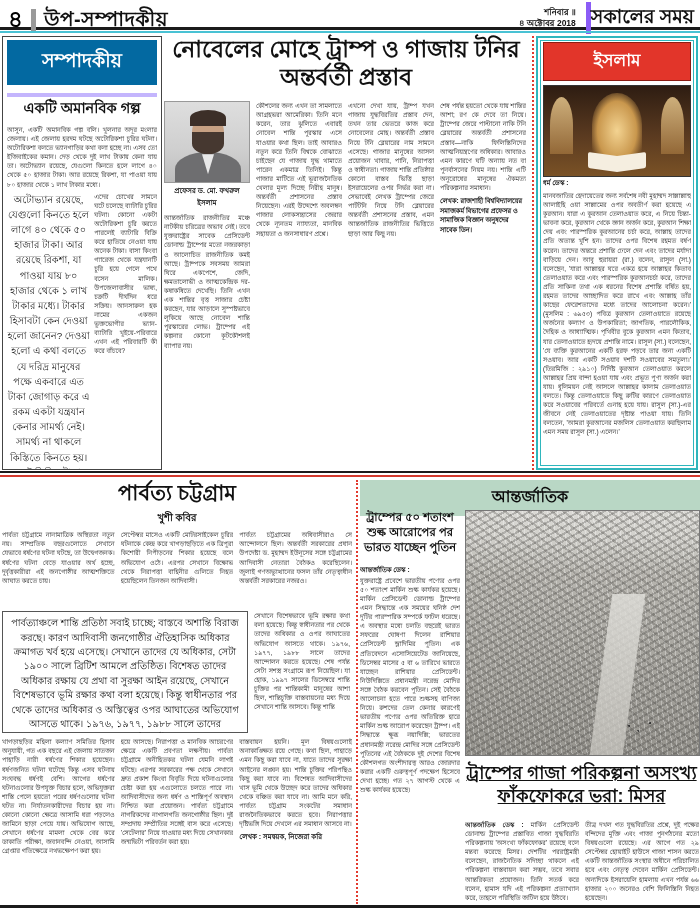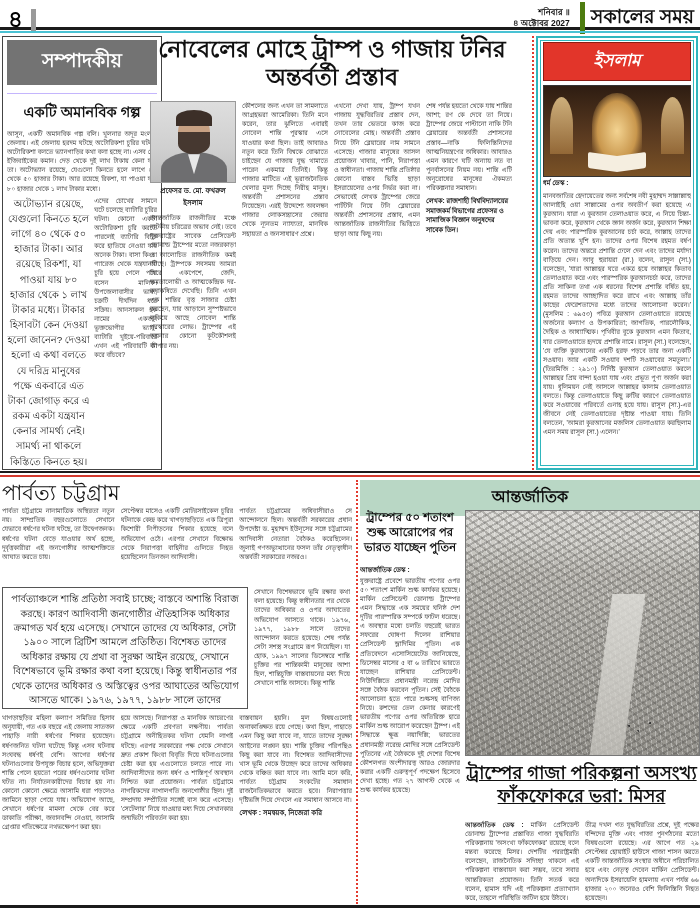--- a/index.html
+++ b/index.html
@@ -9,74 +9,74 @@
 
   
   .hdr { position:absolute; left:0; top:0; width:700px; height:30px; border-bottom:3px solid #1b1b1b; }
   .hdr::after { content:""; position:absolute; left:0; top:31px; width:700px; height:2px; background:#49c2d4; }
   .hdr-left { position:absolute; left:8px; top:1px; display:flex; align-items:center; gap:8px; }
   .pgnum { font-size:23px; font-weight:bold; color:#000; }
   .vbar { width:5px; height:24px; background:#9a9a9a; }
   .section-title { font-size:20px; font-weight:bold; letter-spacing:0.5px; }
   .hdr-right { position:absolute; right:6px; top:2px; display:flex; align-items:center; gap:10px; }
   .dateblk { text-align:right; font-size:8.5px; line-height:1.25; font-weight:bold; }
-  .masthead { font-size:19px; font-weight:bold; border-left:5px solid #4d7c0f; padding-left:6px; }
+  .masthead { font-size:19px; font-weight:bold; border-left:5px solid #8b5cf6; }
 
   
   .vsep-red-top { position:absolute; left:532px; top:36px; height:434px; border-left:2px dotted #e23a2e; }
   .vsep-red-bot { position:absolute; left:356px; top:480px; height:424px; border-left:2px dotted #e23a2e; }
   .hrule-mid-black { position:absolute; left:0; top:471px; width:700px; height:2px; background:#1b1b1b; }
   .hrule-mid-red { position:absolute; left:0; top:475px; width:700px; height:2px; background:#d43a2e; }
   .hrule-bottom { position:absolute; left:0; top:905px; width:700px; height:3px; background:#1b1b1b; }
 
   .just { text-align:justify; }
   .body-txt { font-size:6.4px; line-height:1.42; color:#1c1c1c; overflow:hidden; }
 
   
   .editorial { position:absolute; left:2px; top:36px; width:160px; height:434px; border:1px solid #444; padding:3px 4px; overflow:hidden; }
-  .edit-hdr { background:#737373; color:#fff; text-align:center; font-size:19px; font-weight:bold; padding:6px 0 7px; }
-  .edit-title { text-align:center; font-size:14.5px; font-weight:bold; margin:8px 0 4px; border-top:1px solid #c4b5fd; padding-top:7px; }
+  .edit-hdr { background:#0369a1; color:#fff; text-align:center; font-size:19px; font-weight:bold; padding:6px 0 7px; }
+  .edit-title { text-align:center; font-size:14.5px; font-weight:bold; margin:8px 0 4px; border-top:4px solid #c4b5fd; }
   .edit-quote-row { display:flex; gap:4px; margin-top:3px; }
   .edit-quote { width:57%; font-size:9.8px; line-height:1.55; text-align:center; color:#222; border-bottom:3px solid #333; padding-bottom:4px; }
   .edit-side { width:43%; }
 
   
-  .main-art { position:absolute; left:150px; top:34px; width:364px; height:436px; overflow:hidden; }
+  .main-art { position:absolute; left:164px; top:34px; width:364px; height:436px; overflow:hidden; }
   .main-headline { text-align:center; font-size:23px; line-height:1.2; font-weight:bold; padding:2px 8px 6px; }
   .main-cols { display:flex; gap:6px; margin-top:4px; height:346px; overflow:hidden; }
   .main-col { width:86px; }
   .portrait { width:86px; height:82px; border:1px solid #999; position:relative; overflow:hidden;
               background:linear-gradient(180deg,#dedede 0%,#cfcfcf 60%,#bdbdbd 100%); }
   .p-head { position:absolute; left:27px; top:12px; width:32px; height:36px; border-radius:50% 50% 46% 46%; background:#c7a183; }
   .p-hair { position:absolute; left:25px; top:8px; width:36px; height:16px; border-radius:50% 50% 0 0; background:#3c2f28; }
   .p-beard { position:absolute; left:27px; top:30px; width:32px; height:22px; border-radius:0 0 48% 48%; background:#463830; }
   .p-suit { position:absolute; left:10px; top:50px; width:66px; height:34px; border-radius:50% 50% 0 0; background:#6e6e70; }
   .p-shirt { position:absolute; left:37px; top:52px; width:12px; height:20px; background:#e8e8e8; clip-path:polygon(0 0,100% 0,50% 100%); }
   .photo-cap { font-size:7px; font-weight:bold; text-align:center; margin:2px 0 4px; }
   .main-footer { font-size:6.6px; font-weight:bold; margin-top:4px; line-height:1.45; }
 
   
   .islam { position:absolute; left:536px; top:36px; width:162px; height:434px; border:2px solid #2fb6bd; outline:1px solid #2fb6bd; outline-offset:-5px; padding:4px 5px; overflow:hidden; background:#fff; }
-  .islam-hdr { background:#e2352a; color:#fff; text-align:center; font-size:17px; font-weight:bold; padding:4px 0 5px; border:1px solid #8c1c14;font-style:italic; }
+  .islam-hdr { background:#e2352a; color:#fff; text-align:center; font-size:17px; font-weight:bold; padding:4px 0 5px; border:1px solid #8c1c14; }
   .quran-img { margin-top:4px; width:100%; height:92px; position:relative; overflow:hidden;
                background:linear-gradient(180deg,#2e1d12 0%,#5a3a20 55%,#7a5226 100%); border:1px solid #333; }
   .q-arch { position:absolute; left:33%; top:8%; width:34%; height:70%; border-radius:50% 50% 0 0; background:radial-gradient(ellipse at 50% 60%, #f3d391 0%, #c9974d 55%, rgba(0,0,0,0) 80%); }
   .q-win { position:absolute; top:12%; width:16%; height:64%; border-radius:50% 50% 0 0; background:linear-gradient(180deg,#e8c88e,#9a6e3a); opacity:.85; }
   .q-win.l { left:4%; } .q-win.r { right:4%; }
   .q-book { position:absolute; left:30%; bottom:6%; width:40%; height:18%; }
   .q-book::before, .q-book::after { content:""; position:absolute; bottom:0; width:50%; height:100%; background:#f5eee0; }
   .q-book::before { left:0; transform:skewY(8deg); border-radius:2px 0 0 2px; }
   .q-book::after { right:0; transform:skewY(-8deg); border-radius:0 2px 2px 0; }
   .islam-title { text-align:center; font-size:13.5px; font-weight:bold; margin:6px 0 4px; }
   .islam-byline { font-size:6.6px; font-weight:bold; margin-bottom:2px; }
   .islam-body { height:268px; }
 
   
   .hill { position:absolute; left:2px; top:480px; width:350px; height:424px; overflow:hidden; }
-  .hill-headline { font-weight:normal; font-size:21px; line-height:1.25; }
+  .hill-headline { text-align:center; font-weight:bold; font-size:21px; line-height:1.25; }
   .hill-byline { text-align:center; font-size:10px; font-weight:bold; margin:4px 0 3px; }
   .hill-cols { display:flex; gap:6px; height:78px; overflow:hidden; }
   .hill-col { width:113px; }
   .hill-mid { display:flex; gap:6px; margin-top:3px; height:122px; overflow:hidden; }
   .hill-quote { width:246px; border:1px solid #555; padding:4px 6px; font-size:9.6px; line-height:1.5; text-align:center; }
   .hill-side { width:96px; }
   .hill-bottom { display:flex; gap:6px; margin-top:4px; height:158px; overflow:hidden; }
   .hill-footer { font-size:7px; font-weight:bold; margin-top:3px; }
 
   
@@ -103,25 +103,26 @@
 </style>
 </head>
 <body>
 
 <div class="page">
 
   <div class="hdr">
     <div class="hdr-left">
       <span class="pgnum">৪</span>
       <span class="vbar"></span>
+      <span class="section-title">উপ-সম্পাদকীয়</span>
     </div>
     <div class="hdr-right">
       <div class="dateblk">
         <div>শনিবার ॥</div>
-        <div>৪ অক্টোবর 2027</div>
+        <div>৪ অক্টোবর 2018</div>
       </div>
       <span class="masthead">সকালের সময়</span>
     </div>
   </div>
 
   <div class="vsep-red-top"></div>
   <div class="vsep-red-bot"></div>
   <div class="hrule-mid-black"></div>
   <div class="hrule-mid-red"></div>
   <div class="hrule-bottom"></div>
@@ -169,20 +170,21 @@
       <div class="q-book"></div>
     </div>
     <div class="islam-byline">ধর্ম ডেস্ক :</div>
     <div class="body-txt just islam-body">মানবজাতির হেদায়েতের জন্য সর্বশেষ নবী মুহাম্মদ সাল্লাল্লাহু আলাইহি ওয়া সাল্লামের ওপর অবতীর্ণ করা হয়েছে এ কুরআন। যারা এ কুরআন তেলাওয়াত করে, এ নিয়ে চিন্তা-ভাবনা করে, কুরআন থেকে জ্ঞান অর্জন করে, কুরআন শিক্ষা দেয় এবং পারস্পরিক কুরআনের চর্চা করে, আল্লাহ তাদের প্রতি অত্যন্ত খুশি হন। তাদের ওপর বিশেষ রহমত বর্ষণ করেন। তাদের অন্তরে প্রশান্তি ঢেলে দেন এবং তাদের মর্যাদা বাড়িয়ে দেন। আবু হুরায়রা (রা.) বলেন, রাসুল (সা.) বলেছেন, 'যারা আল্লাহর ঘরে একত্র হয়ে আল্লাহর কিতাব তেলাওয়াত করে এবং পারস্পরিক কুরআনচর্চা করে, তাদের প্রতি সাকিনা তথা এক ধরনের বিশেষ প্রশান্তি বর্ষিত হয়, রহমত তাদের আচ্ছাদিত করে রাখে এবং আল্লাহ তাঁর কাছের ফেরেশতাদের মধ্যে তাদের আলোচনা করেন।' (মুসলিম : ৬৯৫৩) পবিত্র কুরআন তেলাওয়াতে রয়েছে অর্জনের কল্যাণ ও উপকারিতা; জাগতিক, পারলৌকিক, দৈহিক ও আধ্যাত্মিক। পৃথিবীর বুকে কুরআন এমন কিতাব, যার তেলাওয়াতে হৃদয়ে প্রশান্তি নামে। রাসুল (সা.) বলেছেন, 'যে ব্যক্তি কুরআনের একটি হরফ পড়বে তার জন্য একটি সওয়াব। আর একটি সওয়াব দশটি সওয়াবের সমতুল্য।' (তিরমিজি : ২৯১০) নির্দিষ্ট কুরআন তেলাওয়াত করলে আল্লাহর প্রিয় বান্দা হওয়া যায় এবং প্রভূত পুণ্য অর্জন করা যায়। ধুলিময়ন নেই আসলে আল্লাহর কালাম তেলাওয়াত বলতে। কিন্তু তেলাওয়াতে কিছু রুটির কারণে তেলাওয়াত করে সওয়াবের পরিবর্তে গুনাহ হয়ে যায়। রাসুল (সা.)-এর জীবনে নেই তেলাওয়াতের দৃষ্টান্ত পাওয়া যায়। তিনি বলতেন, 'আমরা কুরআনের মজলিস তেলাওয়াত করছিলাম এমন সময় রাসুল (সা.) এলেন।'</div>
   </div>
 
   <div class="hill">
     <div class="hill-headline">
       <div>পার্বত্য চট্টগ্রাম</div>
     </div>
+    <div class="hill-byline">খুশী কবির</div>
     <div class="hill-cols">
       <div class="hill-col body-txt just">পার্বত্য চট্টগ্রামে নানামাত্রিক অস্থিরতা নতুন নয়। সাম্প্রতিক বছরগুলোতে সেখানে যেভাবে ধর্ষণের ঘটনা ঘটছে, তা উদ্বেগজনক। ধর্ষণের ঘটনা বেড়ে যাওয়ার অর্থ হচ্ছে, দুর্বৃত্তকারীরা এই জনগোষ্ঠীর আত্মশক্তিতে আঘাত করতে চায়।</div>
       <div class="hill-col body-txt just">সেপ্টেম্বর মাসেও একটি মোটরসাইকেল চুরির ঘটনাকে কেন্দ্র করে খাগড়াছড়িতে এক ত্রিপুরা কিশোরী নিপীড়নের শিকার হয়েছে বলে অভিযোগ ওঠে। এরপর সেখানে বিক্ষোভ থেকে নিরাপত্তা বাহিনীর গুলিতে নিহত হয়েছিলেন তিনজন আদিবাসী।</div>
       <div class="hill-col body-txt just">পার্বত্য চট্টগ্রামের অধিবাসীরাও সে আন্দোলনে ছিল। অন্তর্বর্তী সরকারের প্রধান উপদেষ্টা ড. মুহাম্মদ ইউনূসের সঙ্গে চট্টগ্রামের আদিবাসী নেতারা বৈঠকও করেছিলেন। জুলাই গণঅভ্যুত্থানের ফসল তাঁর নেতৃত্বাধীন অন্তর্বর্তী সরকারের নজরও।</div>
     </div>
     <div class="hill-mid">
       <div class="hill-quote">পার্বত্যাঞ্চলে শান্তি প্রতিষ্ঠা সবাই চাচ্ছে; বাস্তবে অশান্তি বিরাজ করছে। কারণ আদিবাসী জনগোষ্ঠীর ঐতিহাসিক অধিকার ক্রমাগত খর্ব হয়ে এসেছে। সেখানে তাদের যে অধিকার, সেটা ১৯০০ সালে ব্রিটিশ আমলে প্রতিষ্ঠিত। বিশেষত তাদের অধিকার রক্ষায় যে প্রথা বা সুরক্ষা আইন রয়েছে, সেখানে বিশেষভাবে ভূমি রক্ষার কথা বলা হয়েছে। কিন্তু স্বাধীনতার পর থেকে তাদের অধিকার ও অস্তিত্বের ওপর আঘাতের অভিযোগ আসতে থাকে। ১৯৭৬, ১৯৭৭, ১৯৮৮ সালে তাদের আন্দোলন করতে হয়েছে। শেষ পর্যন্ত সেটা সশস্ত্র সংগ্রামে রূপ নিয়েছিল। যা হোক, ১৯৯৭ সালের ডিসেম্বরে শান্তি চুক্তির পর শান্তিকামী মানুষের আশা ছিল, শান্তিচুক্তি বাস্তবায়নের মধ্য দিয়ে সেখানে শান্তি আসবে।</div>
       <div class="hill-side body-txt just">সেখানে বিশেষভাবে ভূমি রক্ষার কথা বলা হয়েছে। কিন্তু স্বাধীনতার পর থেকে তাদের অধিকার ও ওপর আঘাতের অভিযোগ আসতে থাকে। ১৯৭৬, ১৯৭৭, ১৯৮৮ সালে তাদের আন্দোলন করতে হয়েছে। শেষ পর্যন্ত সেটা সশস্ত্র সংগ্রামে রূপ নিয়েছিল। যা হোক, ১৯৯৭ সালের ডিসেম্বরে শান্তি চুক্তির পর শান্তিকামী মানুষের আশা ছিল, শান্তিচুক্তি বাস্তবায়নের মধ্য দিয়ে সেখানে শান্তি আসবে। কিন্তু শান্তি</div>
     </div>
     <div class="hill-bottom">

